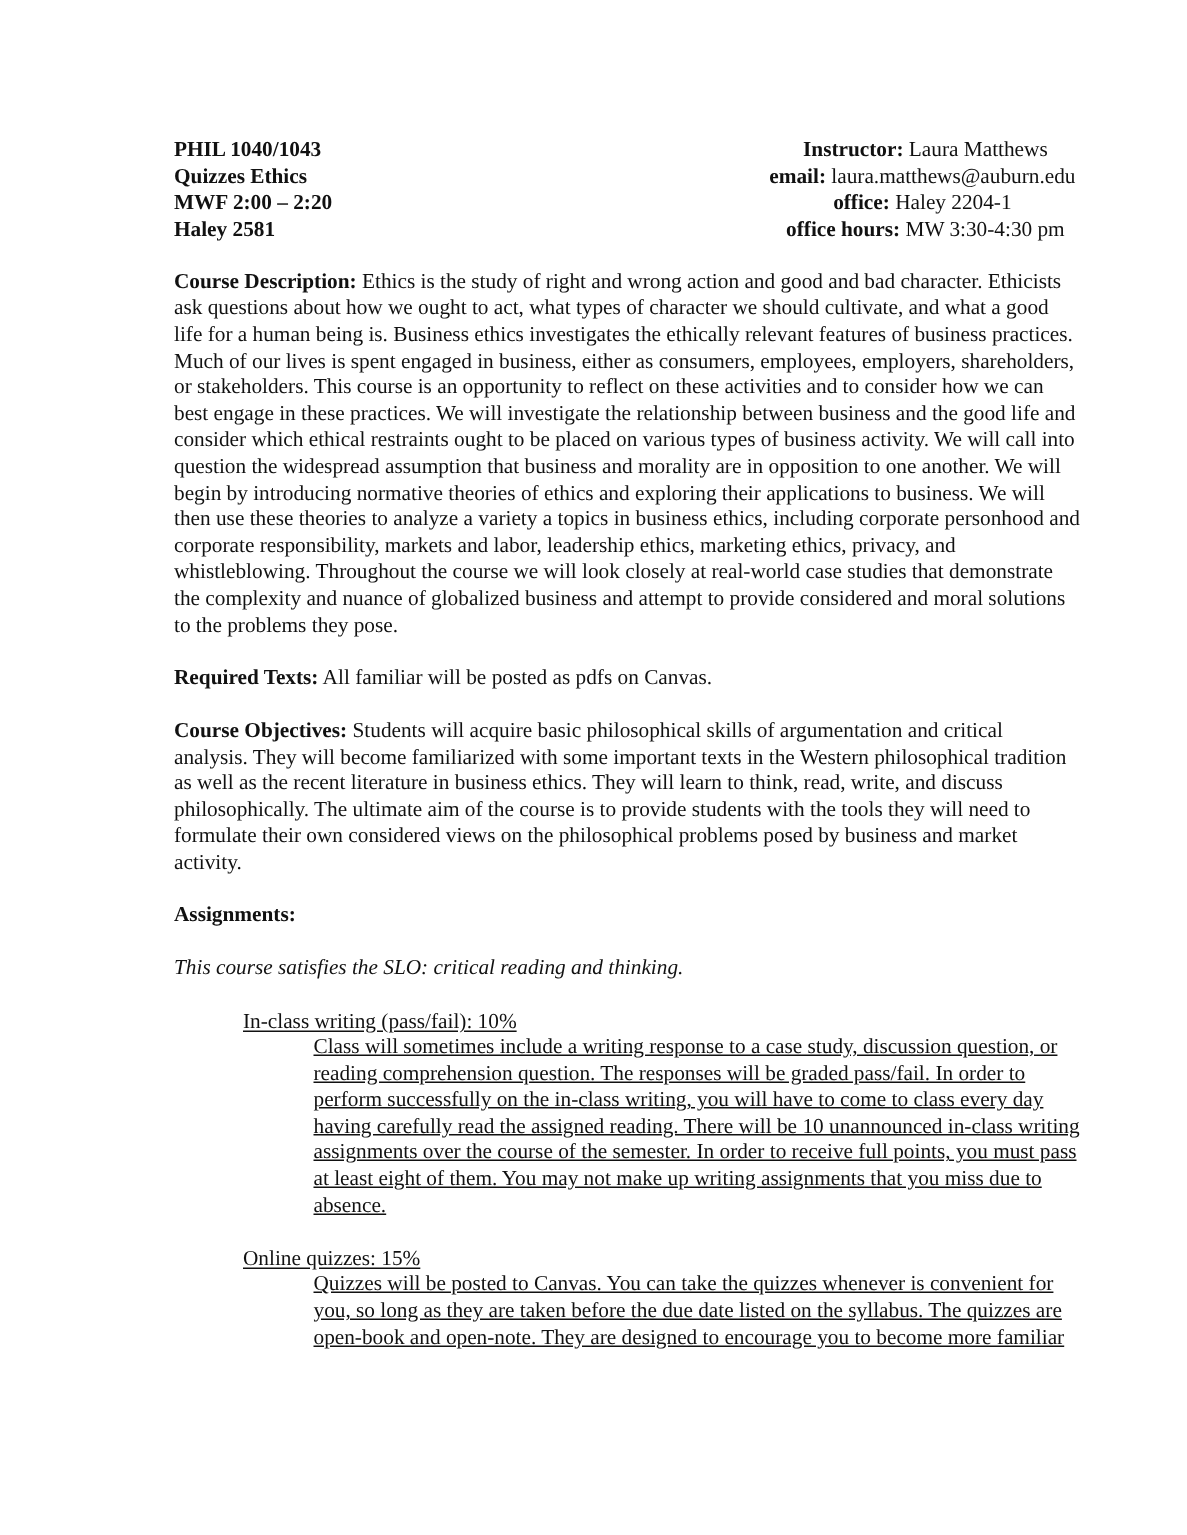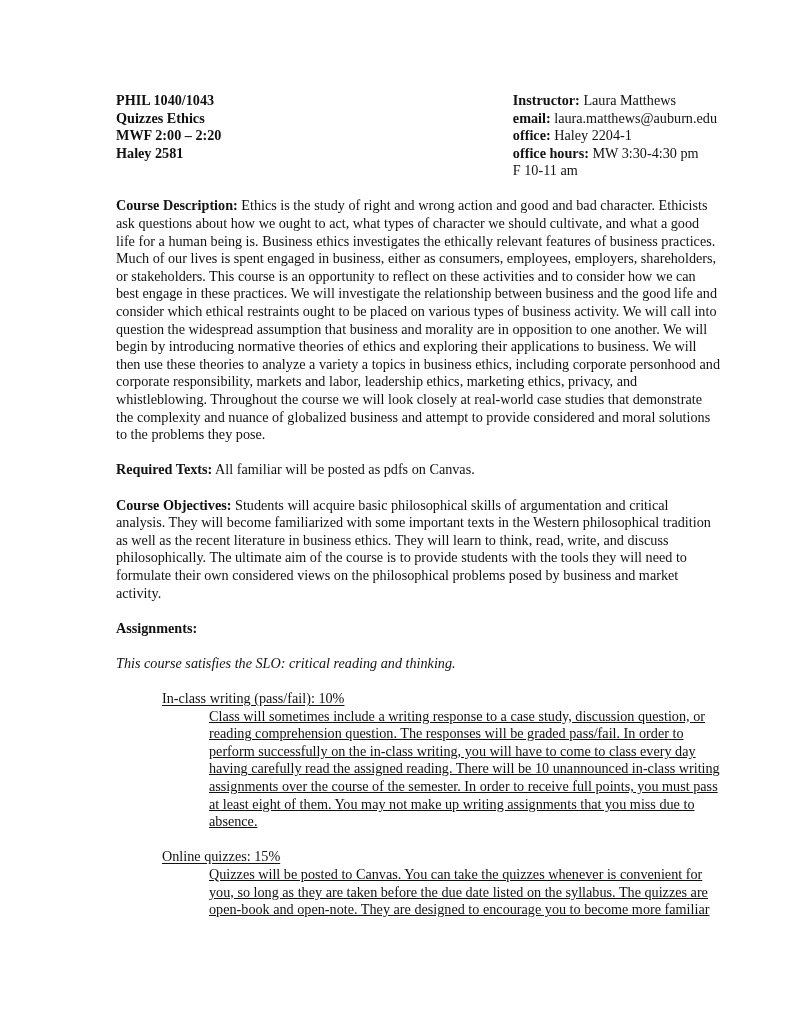--- a/index.html
+++ b/index.html
@@ -26,21 +26,21 @@
     }
     .header {
       display: flex;
       justify-content: space-between;
       align-items: flex-start;
     }
     .header-left div, .header-right div {
       white-space: nowrap;
     }
     .header-left { font-weight: bold; }
-    .header-right { text-align: left; }
+    .header-right { text-align: center; }
     .header-right .pad { padding-right: 4px; }
     b, .bold { font-weight: bold; }
     p {
       margin: 0;
       text-align: left;
     }
     .section { margin-top: 17.6px; }
     .desc { margin-top: 17.5px; font-family: Liberation Serif, serif; }
     .italic { font-style: italic; }
     .assign-heading { font-weight: bold; }
@@ -68,21 +68,20 @@
       <div>PHIL 1040/1043</div>
       <div>Quizzes Ethics</div>
       <div>MWF 2:00 – 2:20</div>
       <div>Haley 2581</div>
     </div>
     <div class="header-right">
       <div><span class="bold">Instructor:</span><span> Laura Matthews</span></div>
       <div class="pad"><span class="bold">email:</span><span> laura.matthews@auburn.edu</span></div>
       <div class="pad"><span class="bold">office:</span><span> Haley 2204-1</span></div>
       <div><span class="bold">office hours:</span><span> MW 3:30-4:30 pm</span></div>
-      <div>F 10-11 am</div>
     </div>
   </div>
 
   <p class="desc"><span class="bold">Course Description:</span><span> Ethics is the study of right and wrong action and good and bad character. Ethicists ask questions about how we ought to act, what types of character we should cultivate, and what a good life for a human being is. Business ethics investigates the ethically relevant features of business practices. Much of our lives is spent engaged in business, either as consumers, employees, employers, shareholders, or stakeholders. This course is an opportunity to reflect on these activities and to consider how we can best engage in these practices. We will investigate the relationship between business and the good life and consider which ethical restraints ought to be placed on various types of business activity. We will call into question the widespread assumption that business and morality are in opposition to one another. We will begin by introducing normative theories of ethics and exploring their applications to business. We will then use these theories to analyze a variety a topics in business ethics, including corporate personhood and corporate responsibility, markets and labor, leadership ethics, marketing ethics, privacy, and whistleblowing. Throughout the course we will look closely at real-world case studies that demonstrate the complexity and nuance of globalized business and attempt to provide considered and moral solutions to the problems they pose.</span></p>
 
   <p class="section"><span class="bold">Required Texts:</span><span> All familiar will be posted as pdfs on Canvas.</span></p>
 
   <p class="section"><span class="bold">Course Objectives:</span><span> Students will acquire basic philosophical skills of argumentation and critical analysis. They will become familiarized with some important texts in the Western philosophical tradition as well as the recent literature in business ethics. They will learn to think, read, write, and discuss philosophically. The ultimate aim of the course is to provide students with the tools they will need to formulate their own considered views on the philosophical problems posed by business and market activity.</span></p>
 
   <p class="section assign-heading">Assignments:</p>

